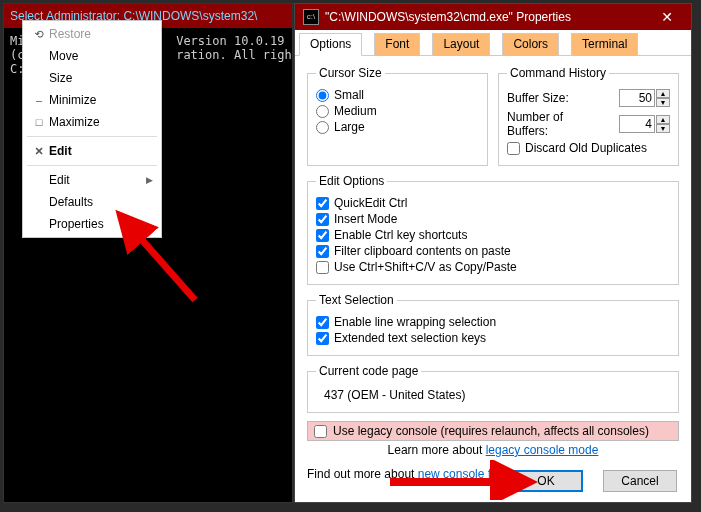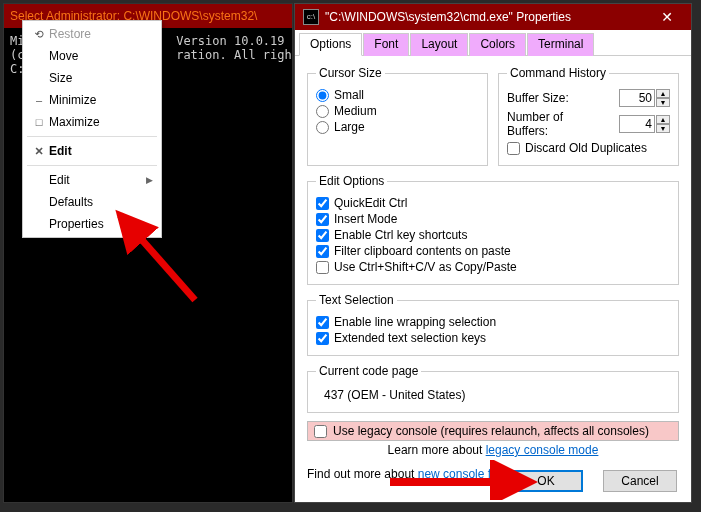--- a/index.html
+++ b/index.html
@@ -12,21 +12,21 @@
     position: relative;
     overflow: hidden;
   }
   .console-window {
     position: absolute; top: 3px; left: 3px;
     width: 290px; height: 500px;
     background: #000;
     border: 1px solid #333;
   }
   .console-title {
-    background: #8B0000; color: #f97316;
+    background: #8B0000; color: #7dd3fc;
     height: 24px; line-height: 24px;
     padding: 0 6px; font-size: 12px;
     white-space: nowrap; overflow: hidden;
   }
   .console-body { color: #ccc; padding: 6px; font-family: Consolas, monospace; font-size: 12px; }
   .console-body .line { white-space: pre; }
   .cursor-block { display:inline-block; width:8px; height:14px; background:#fff; vertical-align:middle; }
 
   .ctx-menu {
     position: absolute; top: 20px; left: 22px;
@@ -59,22 +59,22 @@
   }
   .dlg-title {
     background: #8B0000; color: #fff;
     height: 26px; display:flex; align-items:center;
     padding: 0 4px 0 8px;
   }
   .dlg-title .t-icon { width:16px; height:16px; margin-right:6px; background:#000; border:1px solid #888; font-size:8px; color:#ccc; text-align:center; line-height:14px;}
   .dlg-title .t-text { flex:1; font-size:12px; white-space:nowrap; overflow:hidden; }
   .dlg-title .t-close { width:40px; height:100%; color:#fff; font-size:14px; text-align:center; line-height:26px; cursor:default;}
 
-  .tabs { display:flex; background:#fff; border-bottom:1px solid #ccc; padding: 2px 2px 0 4px; height:26px;}
-  .tab { padding: 3px 10px 0; border:1px solid #ccc; border-bottom:none; margin-right:1px; background:#f0abfc; font-size:12px; position:relative; top:1px; cursor:default;}
+  .tabs { display:flex; background:#fff; border-bottom:1px solid #ccc; padding: 2px 2px 0 4px; height:26px;gap:11px;}
+  .tab { padding: 3px 10px 0; border:1px solid #ccc; border-bottom:none; margin-right:1px; background:#fdba74; font-size:12px; position:relative; top:1px; cursor:default;}
   .tab.active { background:#fff; border-bottom:1px solid #fff; z-index:2;}
   .tab-body { background:#fff; padding:10px 12px 6px; height: calc(100% - 26px - 26px); overflow:hidden;}
 
   fieldset { border:1px solid #ccc; padding:6px 8px 8px; margin-bottom:8px; }
   legend { font-size:12px; padding:0 3px; }
   .row { display:flex; align-items:center; margin:2px 0; font-size:12px; }
   .row input[type=radio], .row input[type=checkbox]{ margin-right:5px; width:13px; height:13px;}
   .two-col { display:flex; gap:10px; }
   .two-col > * { flex:1; }
   .cmdhist-row { display:flex; align-items:center; justify-content:space-between; margin:3px 0;gap:20px;}

